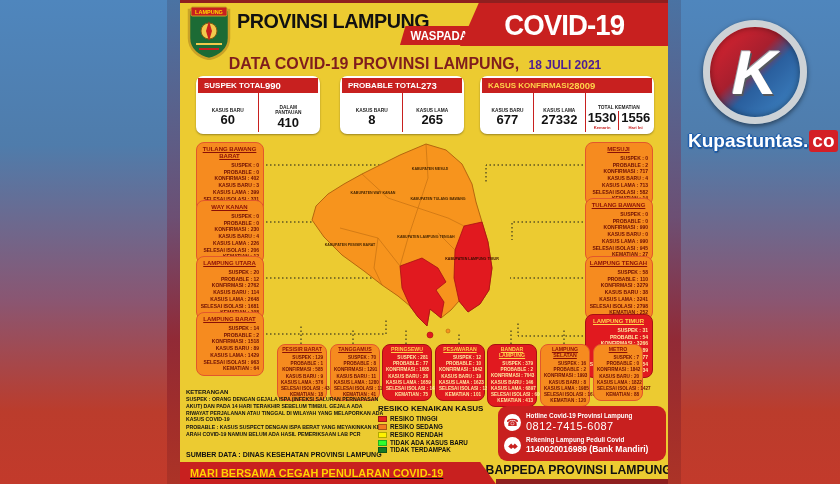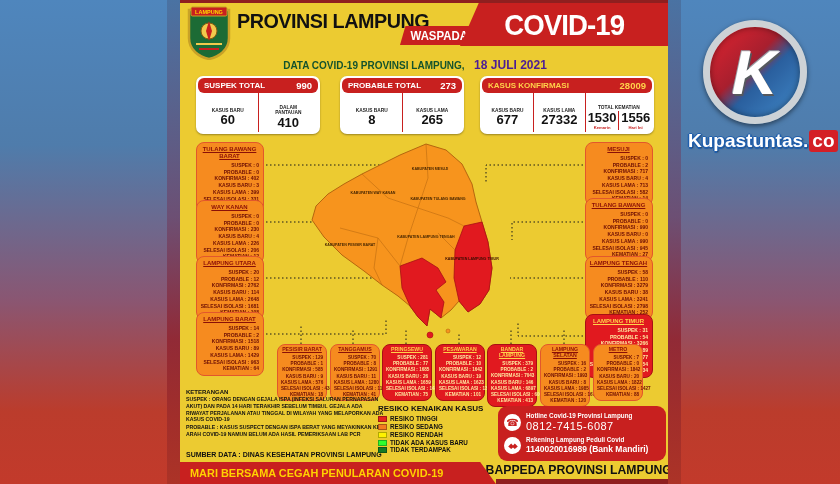--- a/index.html
+++ b/index.html
@@ -22,31 +22,31 @@
   
   .title { position:absolute; left:57px; top:9px; font-size:21px; font-weight:900;
            color:#111; letter-spacing:-0.5px; transform:scaleX(.94); transform-origin:left; white-space:nowrap; }
   .banner-covid { position:absolute; left:280px; top:3px; width:208px; height:43px; background:#c8201f;
     clip-path:polygon(9% 0,100% 0,100% 100%,0 100%); display:flex; align-items:center; justify-content:center; }
   .banner-covid span { color:#fff; font-weight:900; font-size:30px; letter-spacing:-1px; transform:scaleX(.92); white-space:nowrap; }
   .banner-waspada { position:absolute; left:220px; top:26px; width:78px; height:19px; background:#c8201f;
     clip-path:polygon(7% 0,100% 0,100% 100%,0 100%); display:flex; align-items:center; justify-content:center; }
   .banner-waspada span { color:#fff; font-weight:800; font-size:12px; transform:scaleX(.95); white-space:nowrap; }
   .dateline { position:absolute; left:0; top:55px; width:470px; text-align:center; white-space:nowrap; }
-  .dateline .d1 { font-size:10px; font-weight:900; color:#14532d; }
+  .dateline .d1 { font-size:16px; font-weight:900; color:#7f1d1d; }
   .dateline .d2 { font-size:12px; font-weight:700; color:#4c1d95; margin-left:5px; }
 
   
   .card { position:absolute; top:76px; height:58px; background:#fff; border-radius:7px;
           box-shadow:0 1px 2px rgba(0,0,0,.35); padding:2px; }
   .card-1 { left:16px;  width:124px; }
   .card-2 { left:160px; width:124px; }
   .card-3 { left:300px; width:174px; }
-  .card-head { background:#c8201f; border-radius:6px; height:15px; display:flex; align-items:center;
-               justify-content:space-between; padding:0 6px; }
+  .card-head { background:#c8201f; border-radius:0; height:15px; display:flex; align-items:center;
+               padding:0 6px; }
   .card-head .t { color:#fff; font-size:8px; font-weight:900; white-space:nowrap; }
   .card-head .v { color:#fff; font-size:9.5px; font-weight:900; }
   .card-3 .card-head .t, .card-3 .card-head .v { color:#ffd24a; }
   .card-body { display:flex; height:39px; }
   .ccol { flex:1; display:flex; flex-direction:column; align-items:center; justify-content:center; padding-top:10px; }
   .ccol + .ccol { border-left:1.5px solid #c8201f; }
   .clab { font-size:4.8px; font-weight:800; color:#222; text-align:center; line-height:1.15; width:42px; }
   .cval { font-size:13px; font-weight:900; color:#111; line-height:1.1; }
   .kem-split { display:flex; width:100%; }
   .kcol { flex:1; display:flex; flex-direction:column; align-items:center; }
@@ -96,21 +96,21 @@
              border-radius:9px; padding:4px 6px; display:flex; flex-direction:column; justify-content:space-around; }
   .hrow { display:flex; align-items:center; }
   .hicon { width:17px; height:17px; border-radius:50%; background:#fff; color:#c8201f; display:flex;
            align-items:center; justify-content:center; font-size:10px; margin-right:5px; flex:0 0 17px; }
   .htxt .h1 { color:#fff; font-size:6.3px; font-weight:700; line-height:1.1; }
   .htxt .h2 { color:#fff; font-size:11px; font-weight:400; letter-spacing:.5px; line-height:1.1; }
   .htxt .h3 { color:#fff; font-size:8.5px; font-weight:900; line-height:1.2; }
   .bappeda { position:absolute; left:300px; top:462px; width:186px; text-align:center;
              font-size:13px; font-weight:900; color:#111; transform:scaleX(.94); white-space:nowrap; }
   .footer-banner { position:absolute; left:0; top:462px; width:316px; height:22px; background:#c8201f;
-    clip-path:polygon(0 0,95% 0,100% 100%,0 100%); display:flex; align-items:center; }
+    clip-path:polygon(0 0,95% 0,100% 100%,0 100%); display:flex; align-items:center;text-decoration:underline; }
   .footer-banner span { color:#ffd100; font-weight:900; font-size:11.5px; margin-left:10px;
                         transform:scaleX(.95); transform-origin:left; white-space:nowrap; }
   .bottom-strip { position:absolute; left:316px; top:479px; width:172px; height:5px; background:#8f1f1f; }
 
   
   .wm { position:absolute; left:688px; top:20px; width:134px; text-align:center; }
   .wm-circle { width:104px; height:104px; margin:0 auto; border-radius:50%;
     background:linear-gradient(135deg,#e02430 0%,#a81f2e 42%,#2a5f9e 58%,#4189c9 100%);
     border:7px solid #cdd2d6; box-shadow:0 2px 5px rgba(0,0,0,.5), inset 0 0 6px rgba(0,0,0,.45);
     display:flex; align-items:center; justify-content:center; }

